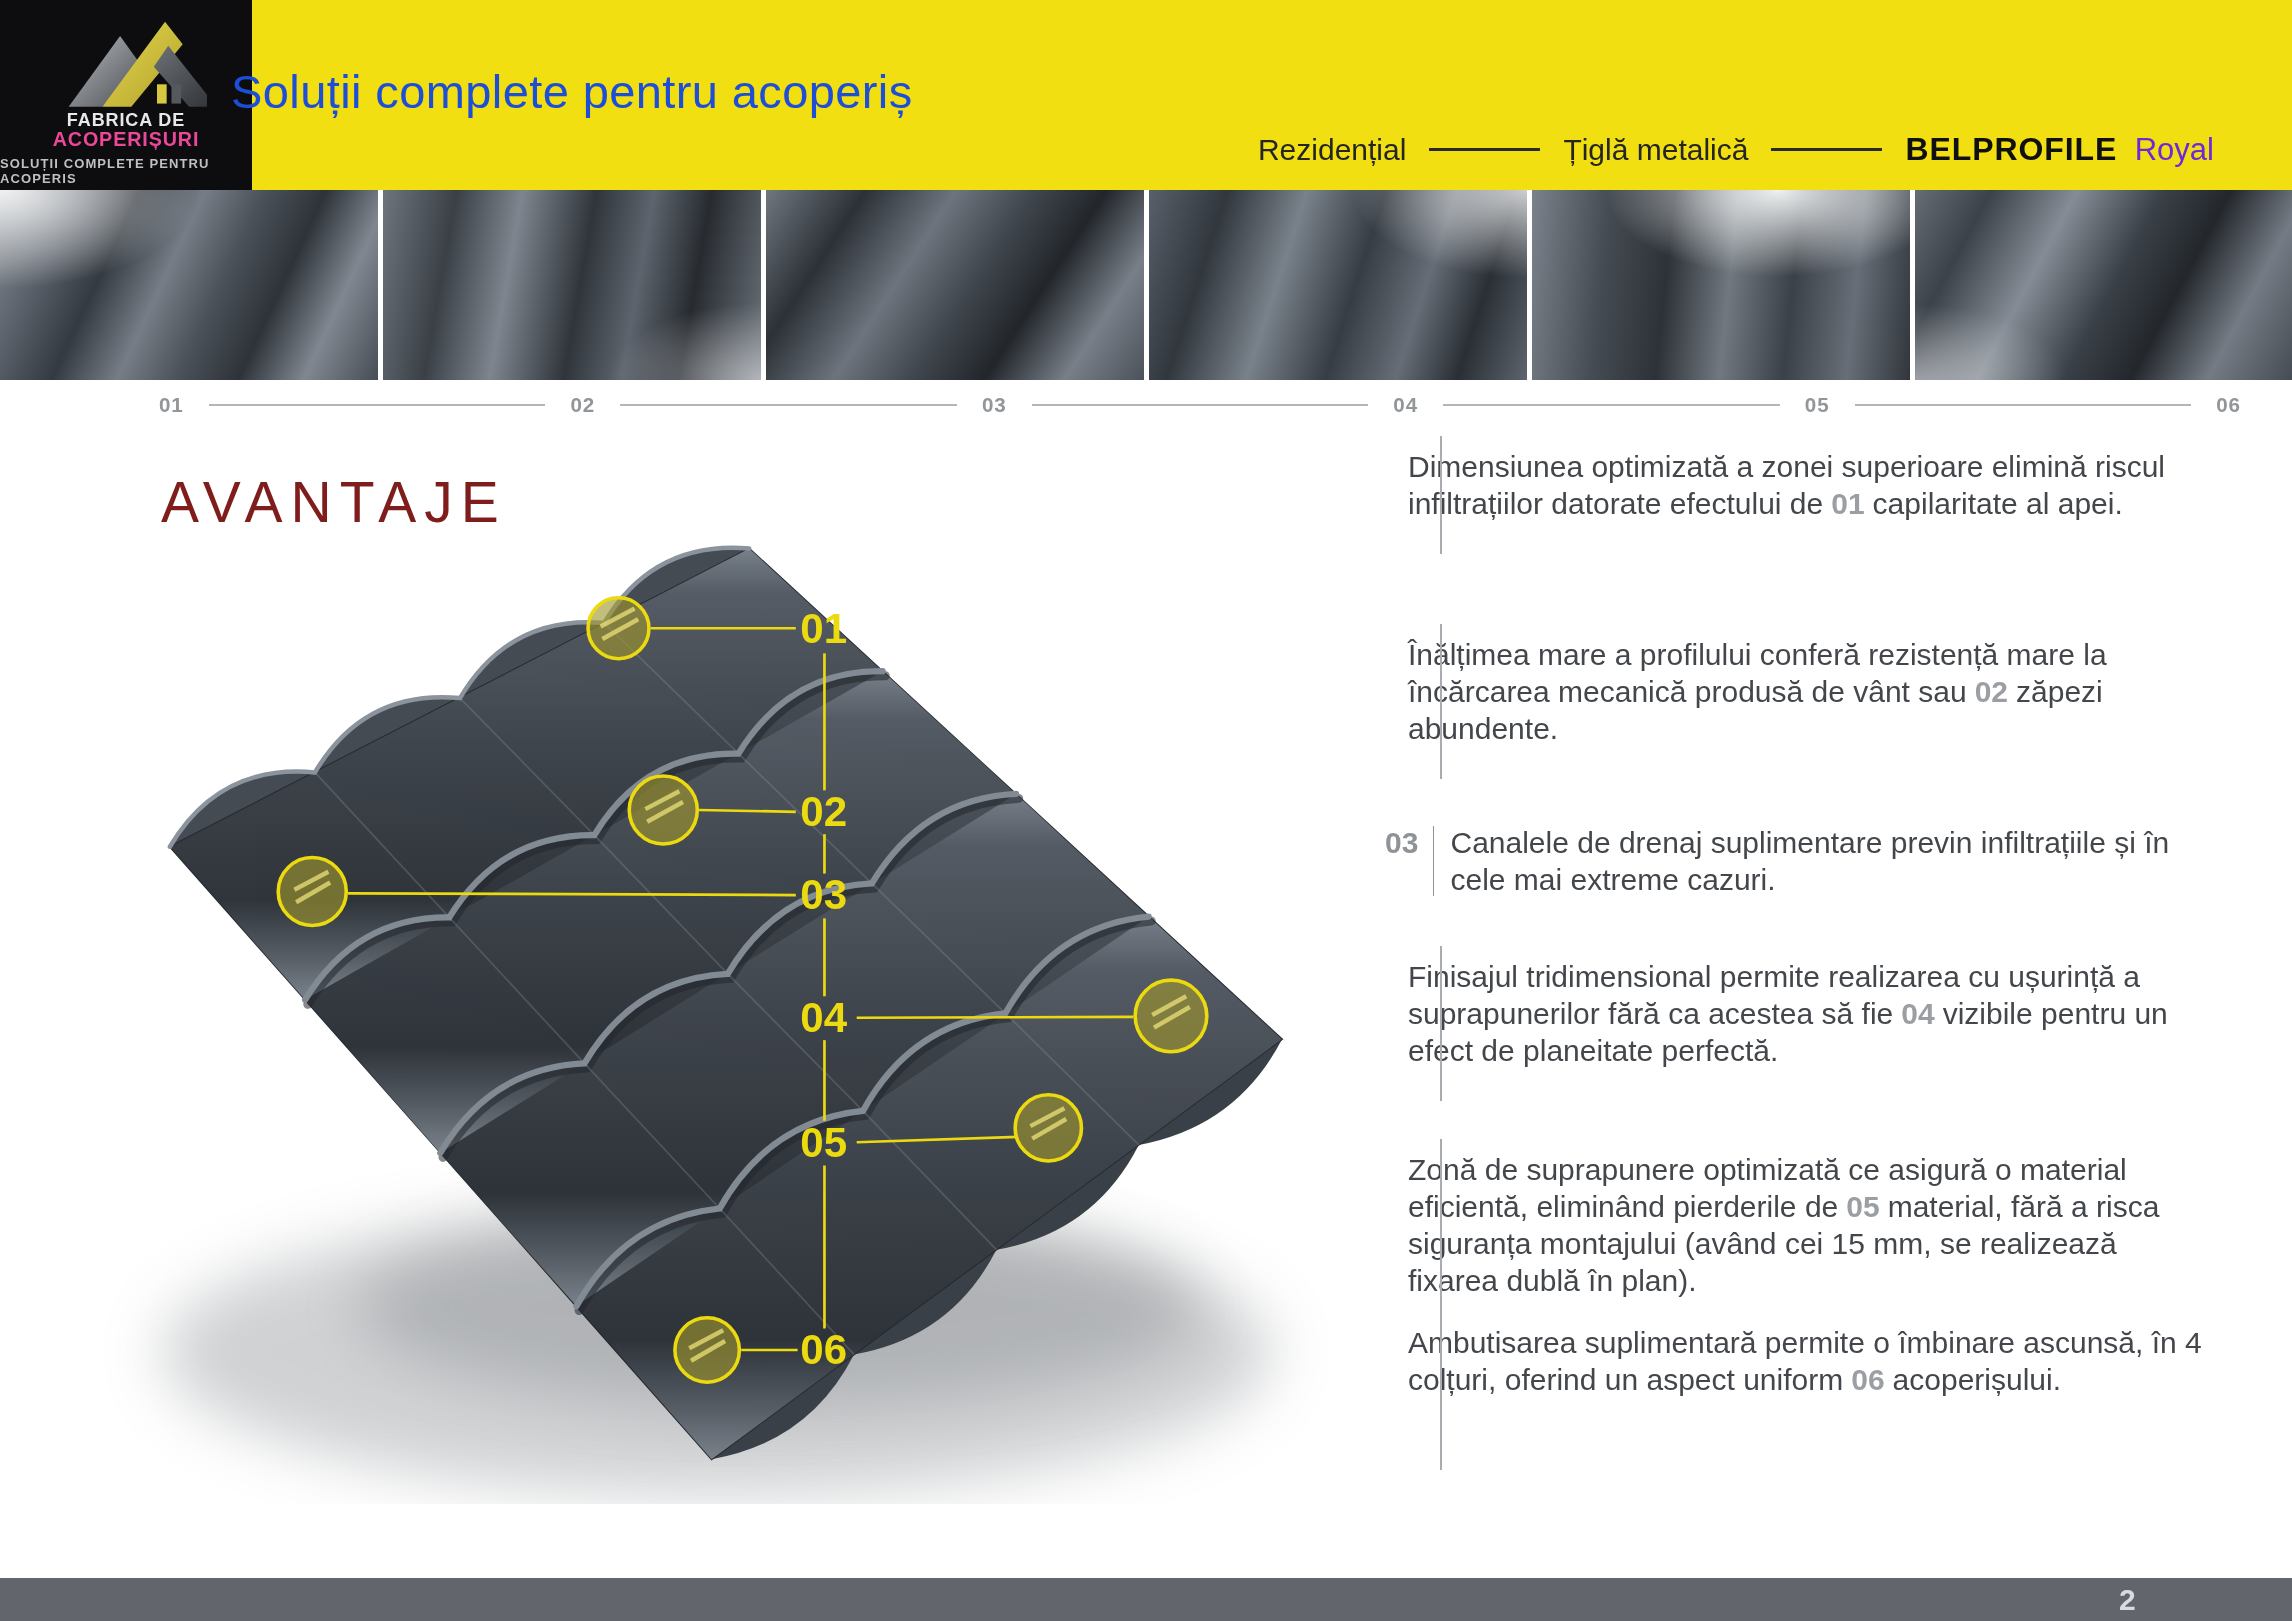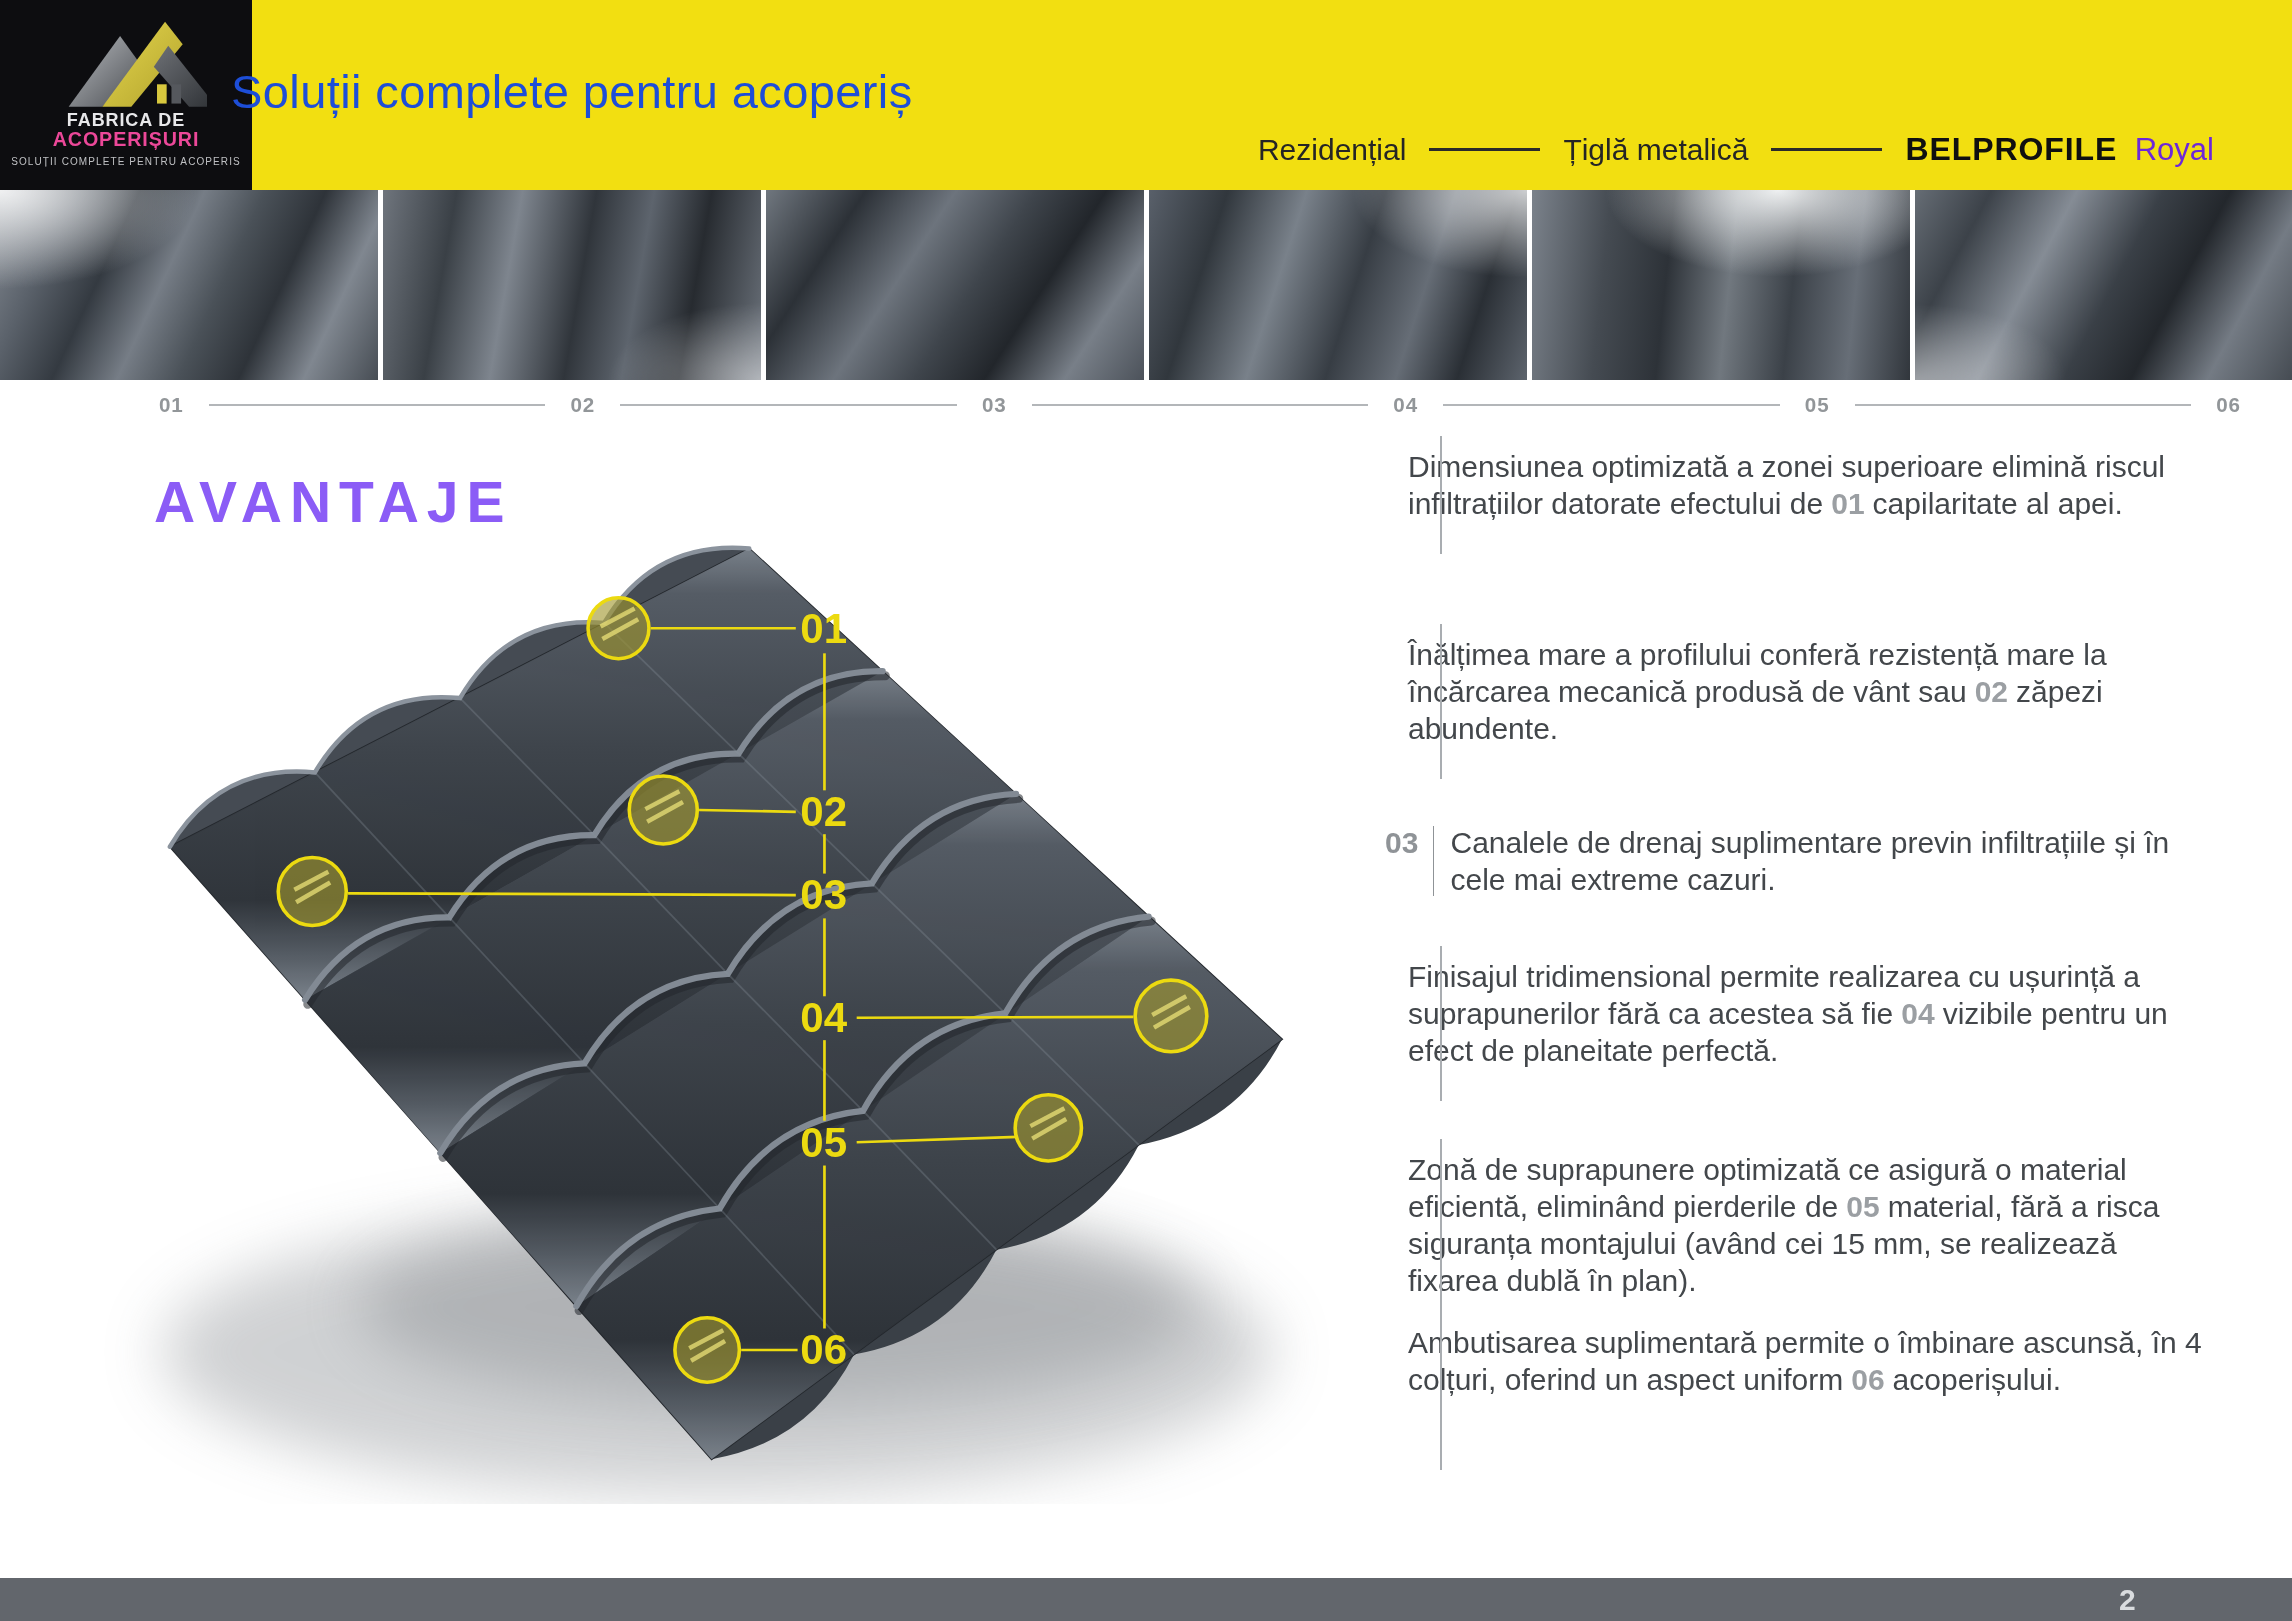--- a/index.html
+++ b/index.html
@@ -7,21 +7,21 @@
     position:relative;width:2293px;height:1622px;overflow:hidden;background:#ffffff;
     font-family:"Liberation Sans","DejaVu Sans",sans-serif;color:#3f4347;
   }
   
   .header{position:absolute;left:0;top:0;width:2293px;height:190px;background:#F2DF11;}
   .logo-box{position:absolute;left:0;top:0;width:252px;height:190px;background:#0d0d10;
     display:flex;flex-direction:column;align-items:center;}
   .logo-mark{margin-top:3.6px;}
   .logo-line1{color:#e8e8ea;font-weight:bold;font-size:18px;letter-spacing:0.9px;line-height:18px;margin-top:1.8px;}
   .logo-line2{color:#ec4899;font-weight:bold;font-size:19.7px;letter-spacing:0.9px;line-height:21.5px;}
-  .logo-tagline{color:#bfc0c3;font-size:10px;letter-spacing:1.1px;margin-top:5.4px;font-weight:normal;}
+  .logo-tagline{color:#bfc0c3;font-size:13px;letter-spacing:1.1px;margin-top:5.4px;font-weight:bold;}
   .header-title{position:absolute;left:229px;top:3.6px;font-size:49px;font-weight:800;color:#131313;letter-spacing:0.4px;}
   .header-subtitle{position:absolute;left:231px;top:64px;font-size:47px;font-weight:300;color:#1d4ed8;letter-spacing:0.4px;}
   .nav{position:absolute;right:79px;top:131px;display:flex;align-items:center;gap:23px;font-size:30px;color:#252525;}
   .nav .dash{width:111px;height:2.7px;background:#2a2a2a;}
   .nav .brand{font-weight:800;font-size:32px;letter-spacing:0.9px;color:#101010;}
   .nav .model{font-size:31px;color:#6d28d9;margin-left:-5.4px;text-align:right;}
   
   .tile-strip{position:absolute;left:0;top:190px;width:2293px;height:190px;display:flex;gap:4.5px;background:#ffffff;}
   .tile{flex:1;position:relative;background:#5a616a;}
   .tile:nth-child(1){background:
@@ -40,21 +40,21 @@
     linear-gradient(96deg,#7b828b 0%,#454b52 20%,#2d3238 36%,#71787f 52%,#3b4148 68%,#676e77 84%,#31363c 100%);}
   .tile:nth-child(6){background:
     radial-gradient(100% 100% at 0% 100%, rgba(230,231,233,.5) 0%, rgba(230,231,233,0) 40%),
     linear-gradient(118deg,#666d75 0%,#3c4249 16%,#858c95 34%,#3a4047 52%,#23272c 66%,#747b84 82%,#454b52 100%);}
   
   .strip-labels{position:absolute;left:0;top:380px;width:2293px;height:50px;display:flex;align-items:center;
     padding:0 52px 0 159px;box-sizing:border-box;}
   .strip-labels .n{font-size:20.6px;font-weight:bold;color:#929699;letter-spacing:0.9px;}
   .strip-labels .l{flex:1;height:1.8px;background:#b3b6b9;margin:0 25px;}
   
-  .heading{position:absolute;left:154px;top:469px;font-size:57px;font-weight:700;color:#8b5cf6;letter-spacing:8px;}
+  .heading{position:absolute;left:161px;top:469px;font-size:57px;font-weight:400;color:#7f1d1d;letter-spacing:8px;}
   .roof-figure{position:absolute;left:90px;top:519px;width:1254px;height:985px;}
   .callout-num{font-size:47px;font-weight:bold;fill:#ECDA10;}
   
   .adv{position:absolute;left:1408px;width:806px;font-size:30px;line-height:37px;color:#43474b;}
   .adv .rule{position:absolute;left:32px;top:-12.5px;bottom:-32px;width:1.8px;background:#a9adb1;z-index:2;}
   .adv .num{font-weight:bold;color:#9b9fa3;margin:0 8px;}
   .adv--prefix{left:1385px;display:flex;align-items:flex-start;}
   .adv--prefix .num--lead{font-weight:bold;color:#8f9397;margin:0;}
   .adv--prefix .divider{width:1.8px;align-self:stretch;background:#8f9397;margin:1.8px 16px 1.8px 14.3px;}
   .adv--prefix .txt{flex:1;}

